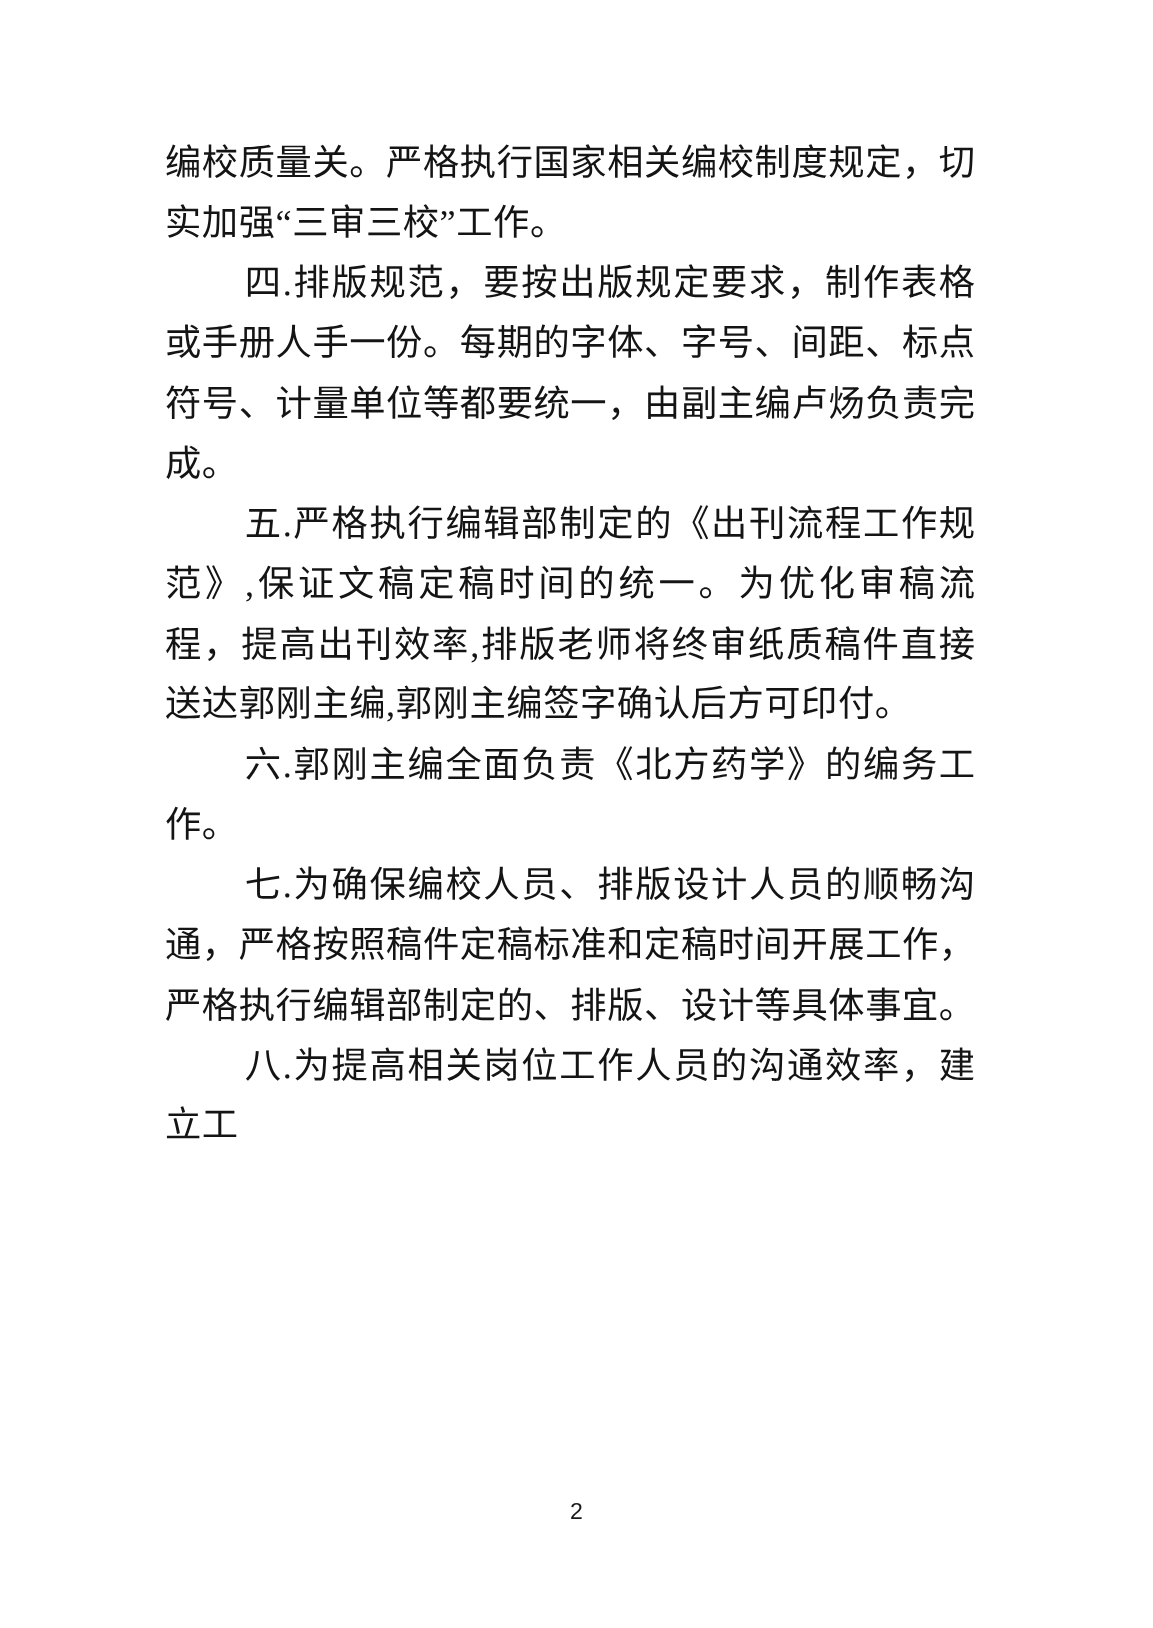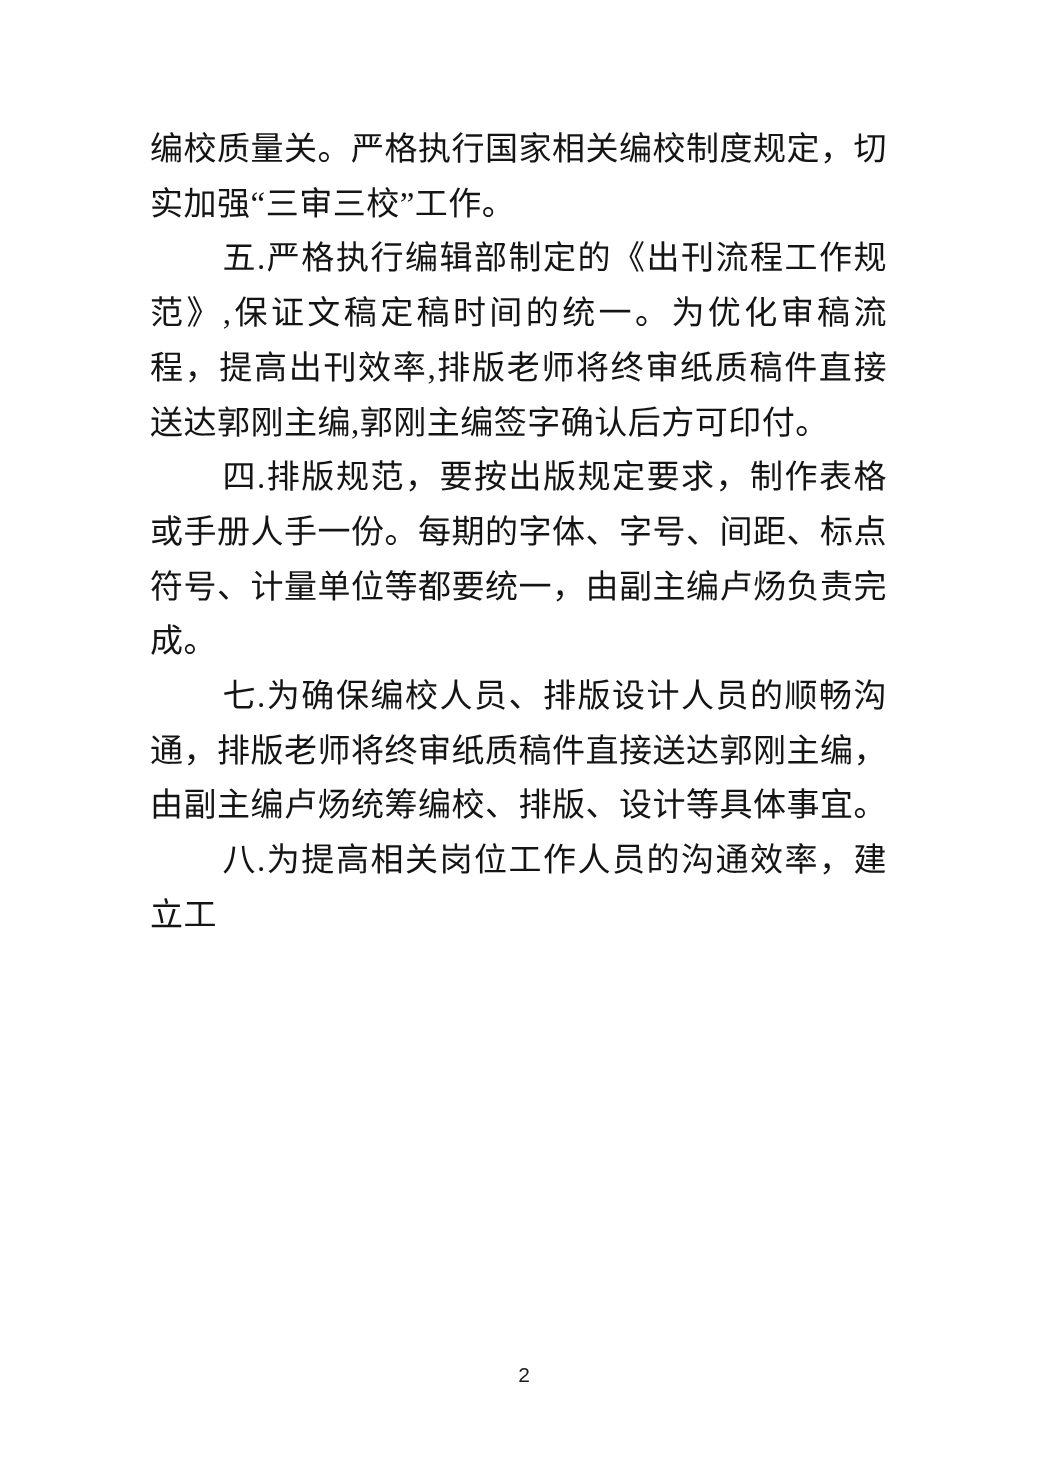--- a/index.html
+++ b/index.html
@@ -55,21 +55,22 @@
     color: #1a1a1a;
   }
 </style>
 </head>
 <body>
 
 <div class="page">
 
   <div class="text-block">
     <p class="no-indent">编校质量关。严格执行国家相关编校制度规定，切实加强“三审三校”工作。</p>
+    <p>四.排版规范，要按出版规定要求，制作表格或手册人手一份。每期的字体、字号、间距、标点符号、计量单位等都要统一，由副主编卢炀负责完成。</p>
     <p>五.严格执行编辑部制定的《出刊流程工作规范》,保证文稿定稿时间的统一。为优化审稿流程，提高出刊效率,排版老师将终审纸质稿件直接送达郭刚主编,郭刚主编签字确认后方可印付。</p>
-    <p>四.排版规范，要按出版规定要求，制作表格或手册人手一份。每期的字体、字号、间距、标点符号、计量单位等都要统一，由副主编卢炀负责完成。</p>
-    <p>七.为确保编校人员、排版设计人员的顺畅沟通，排版老师将终审纸质稿件直接送达郭刚主编，由副主编卢炀统筹编校、排版、设计等具体事宜。</p>
+    <p>六.郭刚主编全面负责《北方药学》的编务工作。</p>
+    <p>七.为确保编校人员、排版设计人员的顺畅沟通，严格按照稿件定稿标准和定稿时间开展工作，严格执行编辑部制定的、排版、设计等具体事宜。</p>
     <p>八.为提高相关岗位工作人员的沟通效率，建立工</p>
   </div>
 
   <div class="page-footer">2</div>
 
 </div>
 
 </body></html>

